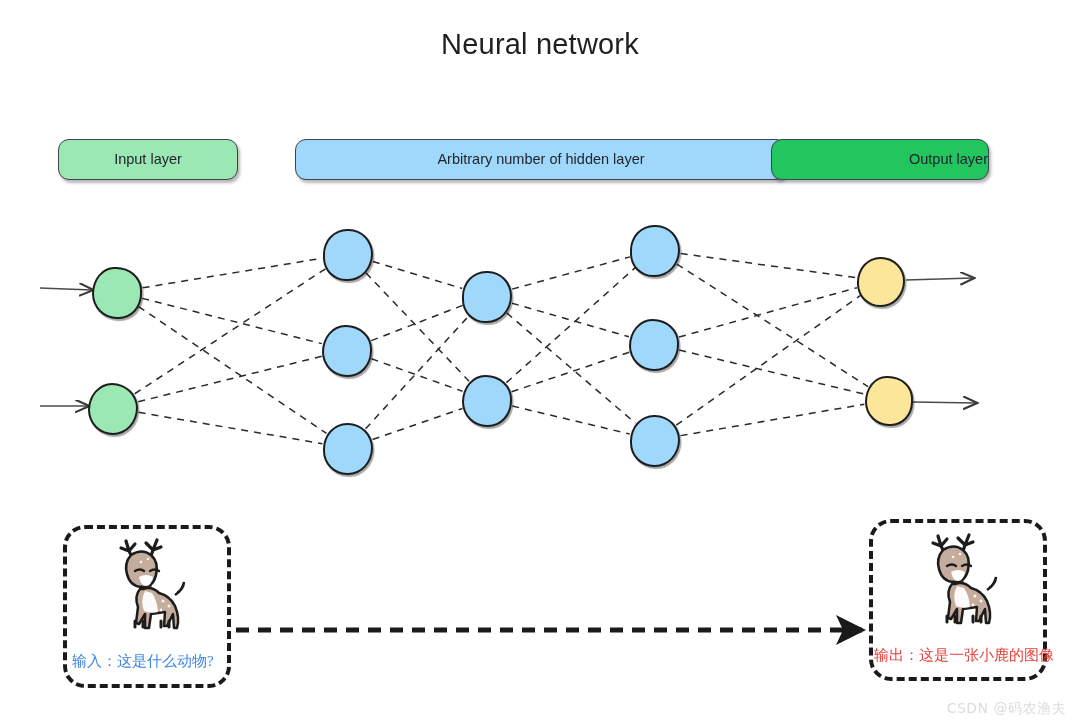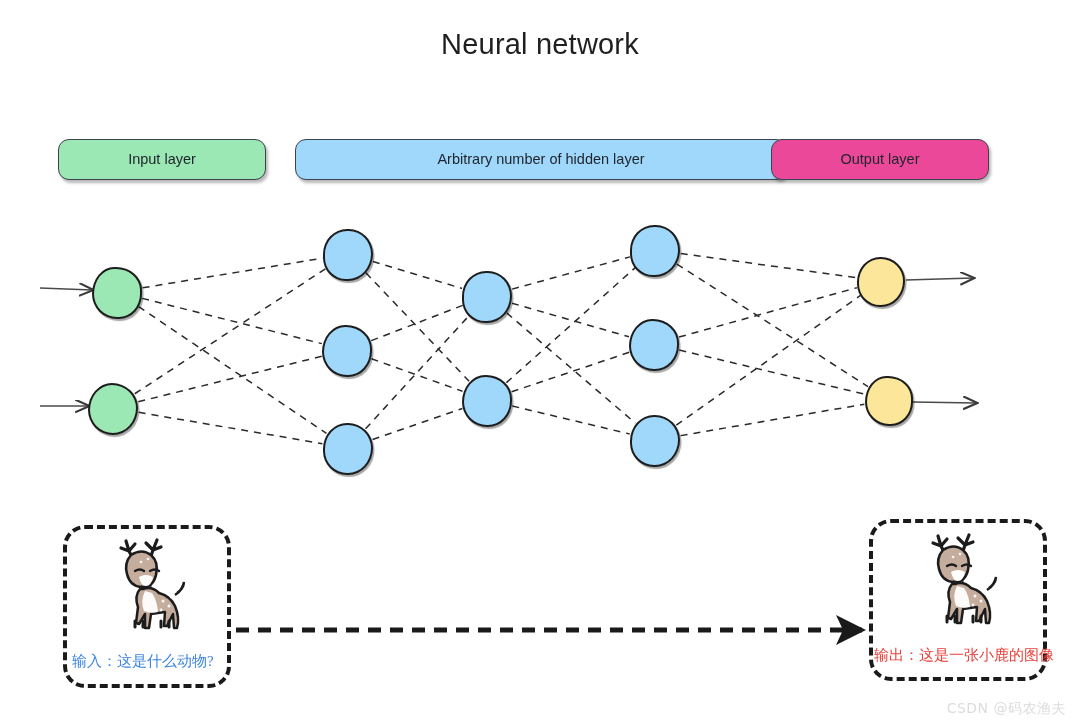--- a/index.html
+++ b/index.html
@@ -44,23 +44,23 @@
     box-sizing: border-box;
     height: 41px;
     line-height: 39px;
     text-align: center;
     border: 1.6px solid #3b4450;
     border-radius: 11px;
     font-size: 14.5px;
     color: #20262e;
     box-shadow: 2px 3px 3px rgba(0,0,0,.28);
   }
-  .pill-input  { left: 58px;  top: 139px; width: 208px; background: #9ce8b4; }
+  .pill-input  { left: 58px;  top: 139px; width: 180px; background: #9ce8b4; }
   .pill-hidden { left: 295px; top: 139px; width: 492px; background: #9fd8fb; }
-  .pill-output { left: 771px; top: 139px; width: 218px; background: #ec4899; }
+  .pill-output { left: 771px; top: 139px; width: 218px; background: #22c55e; text-align: right; }
 
   
   .node {
     position: absolute;
     box-sizing: border-box;
     border: 2.2px solid #1d1d1d;
     box-shadow: 1.5px 2px 1px rgba(0,0,0,.35);
   }
   .node.green  { background: #9ce8b4; }
   .node.blue   { background: #9fd8fb; }

